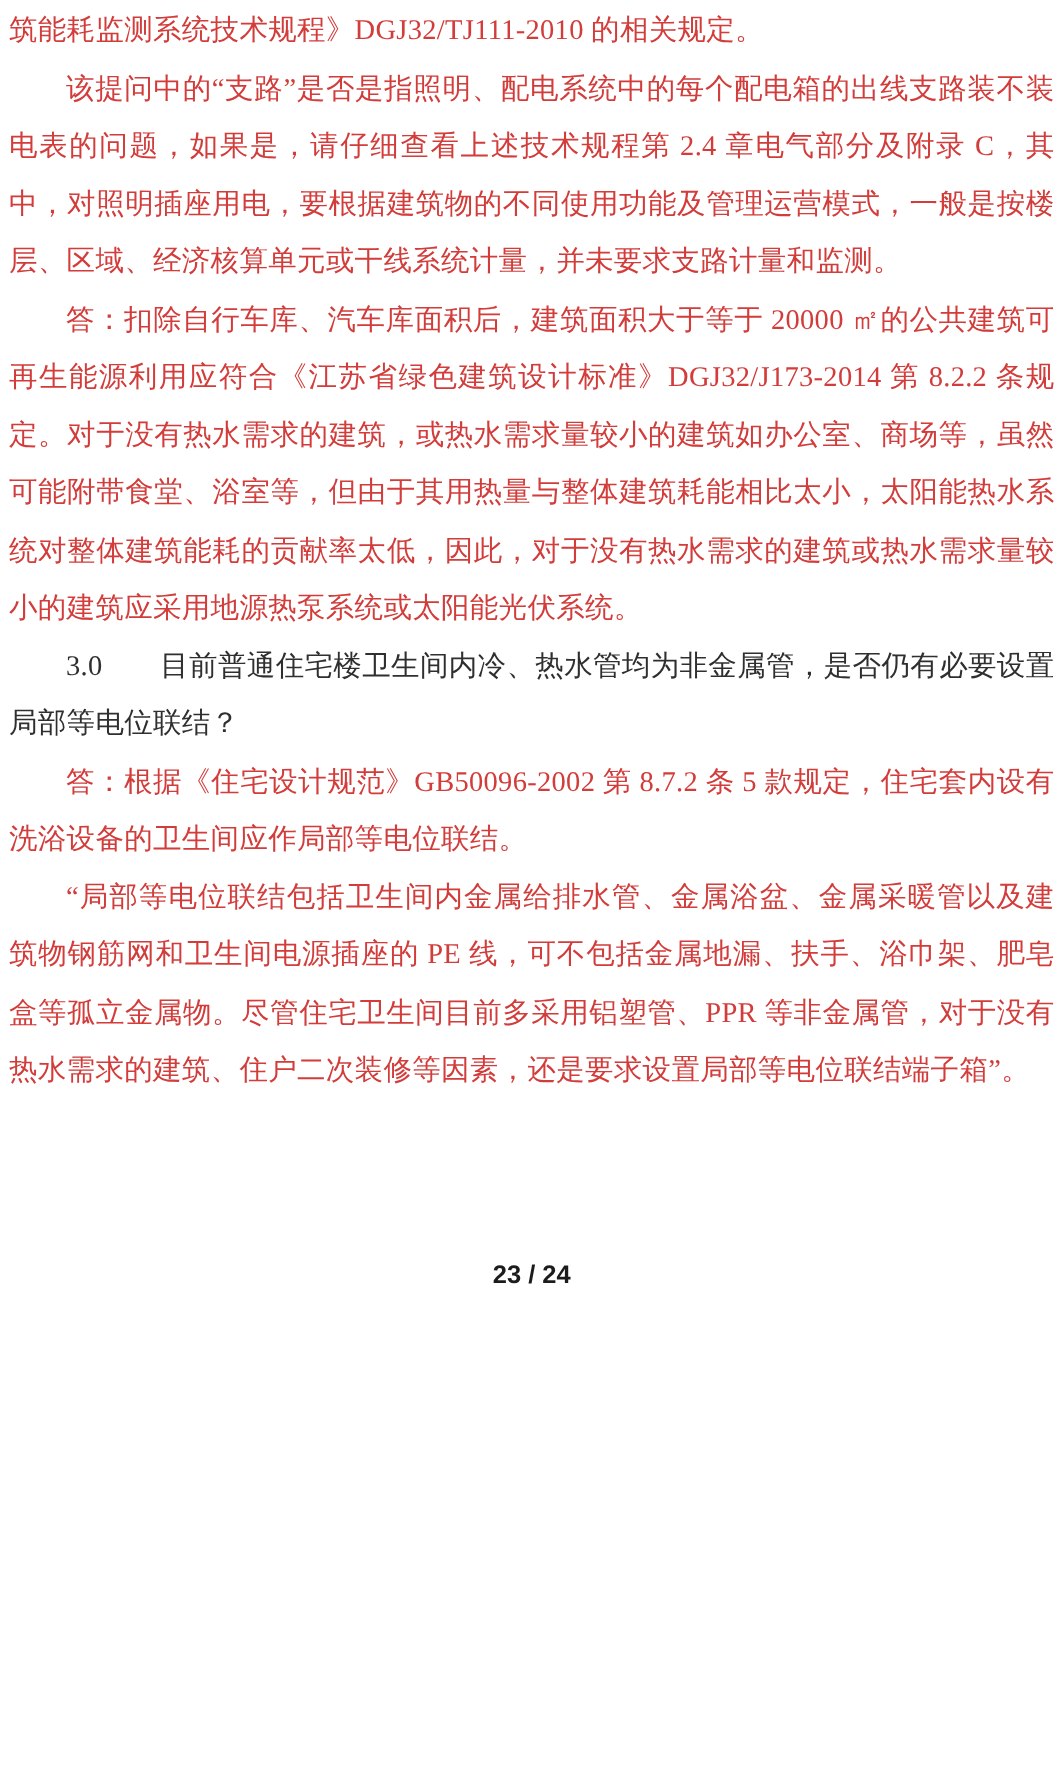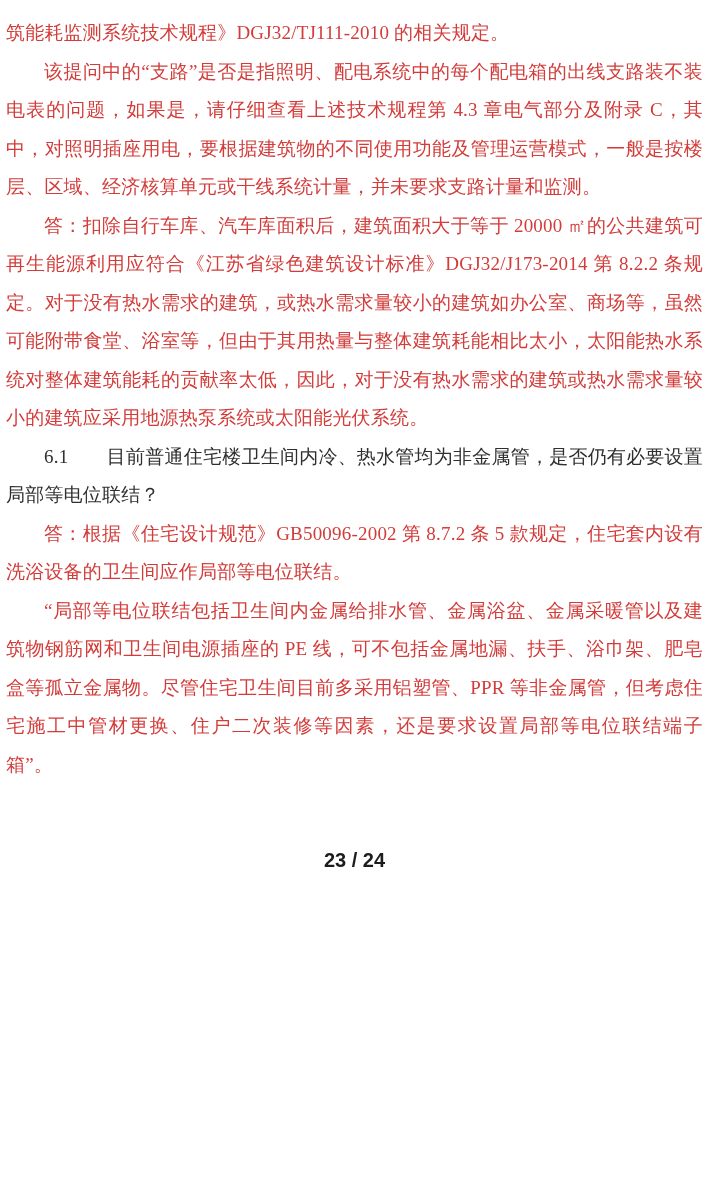--- a/index.html
+++ b/index.html
@@ -4,21 +4,21 @@
 <style>
   html, body {
     margin: 0;
     padding: 0;
     background: #ffffff;
   }
   .page {
     position: relative;
     width: 709px;
     height: 872px;
-    margin: 12px auto;
+    margin: 0 auto;
     background: #ffffff;
     overflow: hidden;
     font-family: "Liberation Serif", "DejaVu Serif", serif;
     border-radius: 22px;
   }
   .text-flow {
     position: absolute;
     top: 2px;
     left: 6px;
     right: 6px;
@@ -38,21 +38,21 @@
   .gap-before-lg { margin-top: 44px; }
 
   .footer-page-number {
     position: absolute;
     bottom: 12px;
     left: 0;
     width: 100%;
     text-align: center;
     font-family: "Liberation Sans", "DejaVu Sans", sans-serif;
     font-weight: 700;
-    font-size: 20px;
+    font-size: 17px;
     color: #1c1c1c;
   }
 
   
   .watermark {
     position: absolute;
     left: 523px;
     top: 1130px;
     width: 182px;
     height: 44px;
@@ -102,25 +102,25 @@
     font-family: "Liberation Mono", "DejaVu Sans Mono", monospace;
   }
 </style>
 </head>
 <body>
 
 <div class="page">
 
   <div class="text-flow">
     <p class="para red">筑能耗监测系统技术规程》DGJ32/TJ111-2010 的相关规定。</p>
-    <p class="para red indent">该提问中的“支路”是否是指照明、配电系统中的每个配电箱的出线支路装不装电表的问题，如果是，请仔细查看上述技术规程第 4.3 章电气部分及附录 C，其中，对照明插座用电，要根据建筑物的不同使用功能及管理运营模式，一般是按楼层、区域、经济核算单元或干线系统计量，并未要求支路计量和监测。</p>
+    <p class="para red indent">该提问中的“支路”是否是指照明、配电系统中的每个配电箱的出线支路装不装电表的问题，如果是，请仔细查看上述技术规程第 2.4 章电气部分及附录 C，其中，对照明插座用电，要根据建筑物的不同使用功能及管理运营模式，一般是按楼层、区域、经济核算单元或干线系统计量，并未要求支路计量和监测。</p>
     <p class="para red indent">答：扣除自行车库、汽车库面积后，建筑面积大于等于 20000 ㎡的公共建筑可再生能源利用应符合《江苏省绿色建筑设计标准》DGJ32/J173-2014 第 8.2.2 条规定。对于没有热水需求的建筑，或热水需求量较小的建筑如办公室、商场等，虽然可能附带食堂、浴室等，但由于其用热量与整体建筑耗能相比太小，太阳能热水系统对整体建筑能耗的贡献率太低，因此，对于没有热水需求的建筑或热水需求量较小的建筑应采用地源热泵系统或太阳能光伏系统。</p>
-    <p class="para black indent">6.1　　目前普通住宅楼卫生间内冷、热水管均为非金属管，是否仍有必要设置局部等电位联结？</p>
+    <p class="para black indent">3.0　　目前普通住宅楼卫生间内冷、热水管均为非金属管，是否仍有必要设置局部等电位联结？</p>
     <p class="para red indent">答：根据《住宅设计规范》GB50096-2002 第 8.7.2 条 5 款规定，住宅套内设有洗浴设备的卫生间应作局部等电位联结。</p>
-    <p class="para red indent">“局部等电位联结包括卫生间内金属给排水管、金属浴盆、金属采暖管以及建筑物钢筋网和卫生间电源插座的 PE 线，可不包括金属地漏、扶手、浴巾架、肥皂盒等孤立金属物。尽管住宅卫生间目前多采用铝塑管、PPR 等非金属管，但考虑住宅施工中管材更换、住户二次装修等因素，还是要求设置局部等电位联结端子箱”。</p>
+    <p class="para red indent">“局部等电位联结包括卫生间内金属给排水管、金属浴盆、金属采暖管以及建筑物钢筋网和卫生间电源插座的 PE 线，可不包括金属地漏、扶手、浴巾架、肥皂盒等孤立金属物。尽管住宅卫生间目前多采用铝塑管、PPR 等非金属管，对于没有热水需求的建筑、住户二次装修等因素，还是要求设置局部等电位联结端子箱”。</p>
   </div>
 
   <div class="watermark">
     <svg class="wm-wechat" width="28" height="25" viewBox="0 0 28 25">
       <ellipse cx="10.5" cy="9.5" rx="9" ry="7.5" fill="#ffffff" stroke="#d2d2d2" stroke-width="1.6"></ellipse>
       <path d="M5,15.5 L3.5,20 L8.5,17.5" fill="#ffffff" stroke="#d2d2d2" stroke-width="1.4" stroke-linejoin="round"></path>
       <circle cx="7.5" cy="8" r="1.1" fill="#d2d2d2"></circle>
       <circle cx="13.5" cy="8" r="1.1" fill="#d2d2d2"></circle>
       <ellipse cx="20" cy="15" rx="6.8" ry="5.6" fill="#ffffff" stroke="#d2d2d2" stroke-width="1.6"></ellipse>
       <path d="M24.5,19.5 L25.8,23 L21.8,21" fill="#ffffff" stroke="#d2d2d2" stroke-width="1.3" stroke-linejoin="round"></path>

